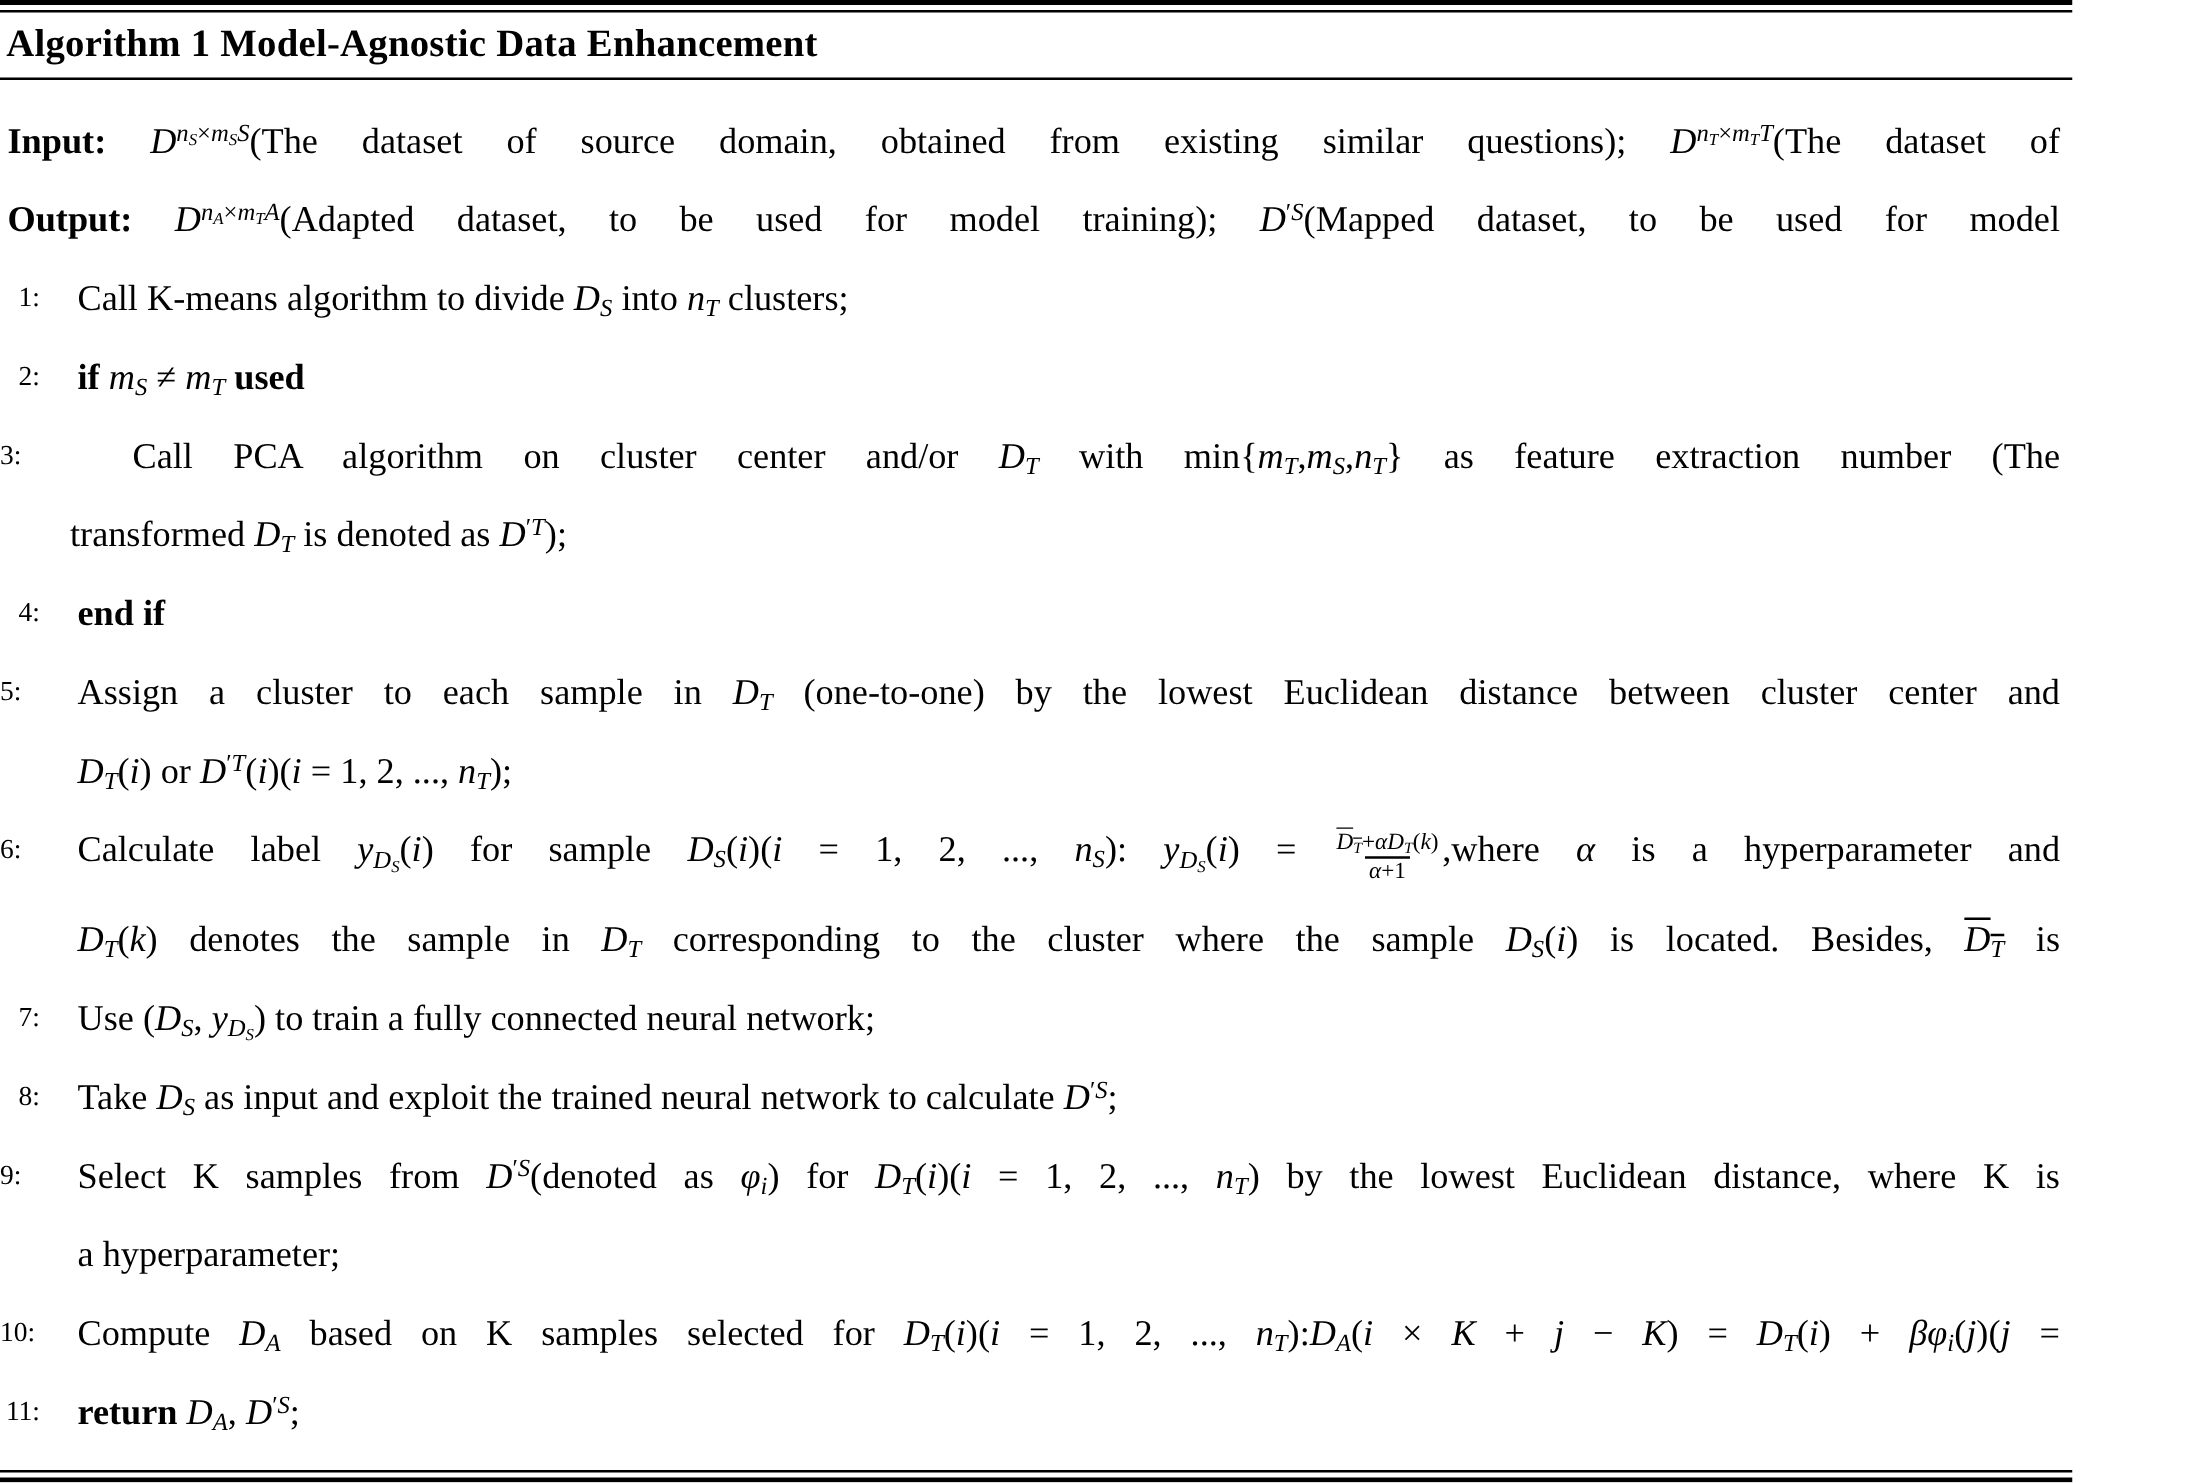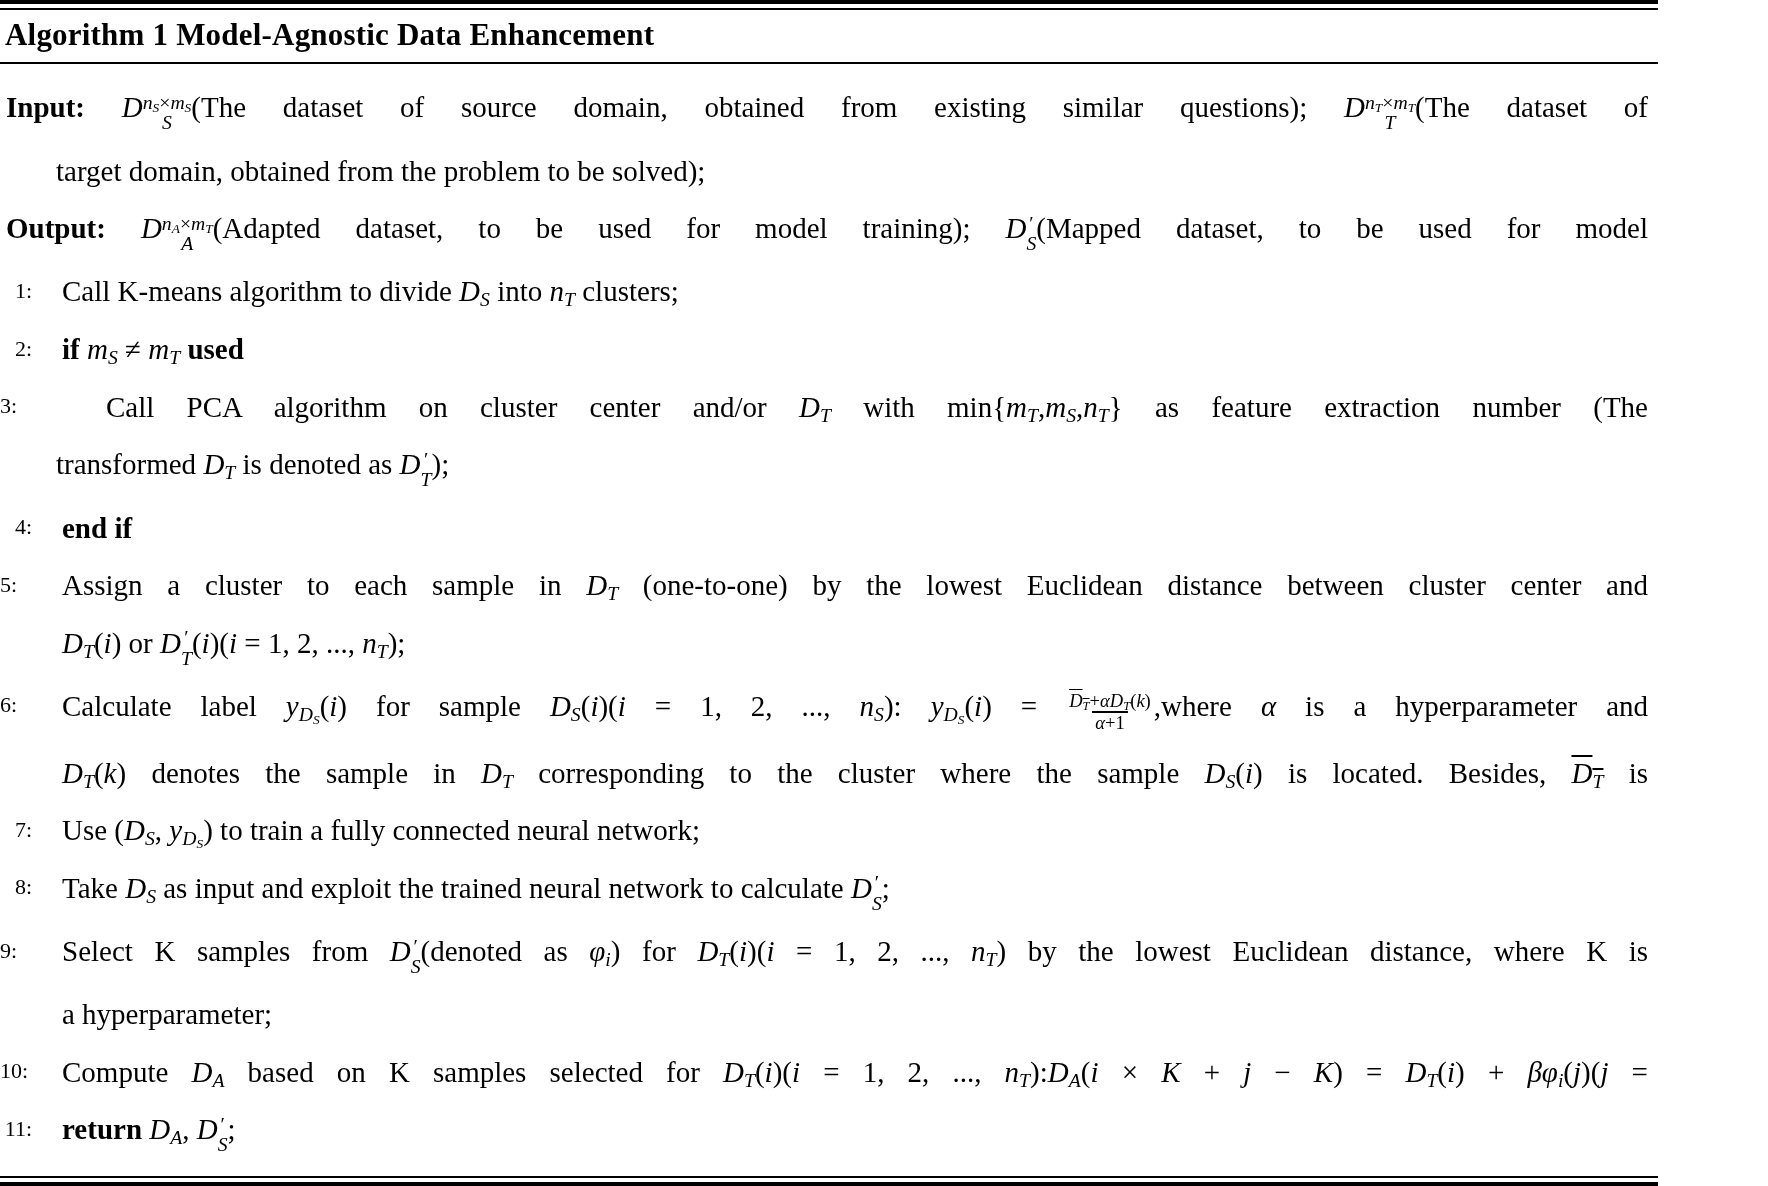--- a/index.html
+++ b/index.html
@@ -39,21 +39,21 @@
     position:absolute;left:0;top:0.34em;
     width:32px;text-align:right;
     font-size:22px;line-height:1;
     text-indent:0;
   }
   
   .math{white-space:normal;}
   .math i{font-style:italic;}
   sub{font-size:0.68em;vertical-align:-0.25em;line-height:0;}
   .ss{
-    display:inline-flex;flex-direction:column;align-items:center;
+    display:inline-flex;flex-direction:row;align-items:center;
     font-size:0.68em;line-height:1.02;vertical-align:0.42em;
     text-align:left;text-indent:0;
   }
   .ss-t,.ss-b{display:block;}
   .bar{text-decoration:overline;}
   .frac{
     display:inline-flex;flex-direction:column;align-items:center;
     font-size:0.64em;line-height:1.12;vertical-align:0.5em;
     text-align:center;text-indent:0;
   }
@@ -70,21 +70,20 @@
   <div class="algo-title">Algorithm 1 Model-Agnostic Data Enhancement</div>
   <div class="rule-thin"></div>
   <div class="algo-body">
       <div class="line lv-flush just"><b>Input: </b><span class="math"><i>D</i><span class="ss">
             <span class="ss-t"><i>n</i><sub><i>S</i></sub>×<i>m</i><sub><i>S</i></sub></span>
             <span class="ss-b"><i>S</i></span>
           </span></span>(The dataset of source domain, obtained from existing similar questions); <span class="math"><i>D</i><span class="ss">
             <span class="ss-t"><i>n</i><sub><i>T</i></sub>×<i>m</i><sub><i>T</i></sub></span>
             <span class="ss-b"><i>T</i></span>
           </span></span>(The dataset of</div>
-      <div class="line lv-hang left">target domain, obtained from the problem to be solved);</div>
       <div class="line lv-flush just"><b>Output: </b><span class="math"><i>D</i><span class="ss">
             <span class="ss-t"><i>n</i><sub><i>A</i></sub>×<i>m</i><sub><i>T</i></sub></span>
             <span class="ss-b"><i>A</i></span>
           </span></span>(Adapted dataset, to be used for model training); <span class="math"><i>D</i><span class="ss">
             <span class="ss-t">′</span>
             <span class="ss-b"><i>S</i></span>
           </span></span>(Mapped dataset, to be used for model</div>
       <div class="line lv-step left"><span class="num">1:</span>Call K-means algorithm to divide <span class="math"><i>D</i><sub><i>S</i></sub></span> into <span class="math"><i>n</i><sub><i>T</i></sub></span> clusters;</div>
       <div class="line lv-step left"><span class="num">2:</span><b>if </b><span class="math"><i>m</i><sub><i>S</i></sub> ≠ <i>m</i><sub><i>T</i></sub></span><b> used</b></div>
       <div class="line lv-stepin just"><span class="num">3:</span>Call PCA algorithm on cluster center and/or <span class="math"><i>D</i><sub><i>T</i></sub></span> with min{<span class="math"><i>m</i><sub><i>T</i></sub>,<i>m</i><sub><i>S</i></sub>,<i>n</i><sub><i>T</i></sub></span>} as feature extraction number (The</div>

